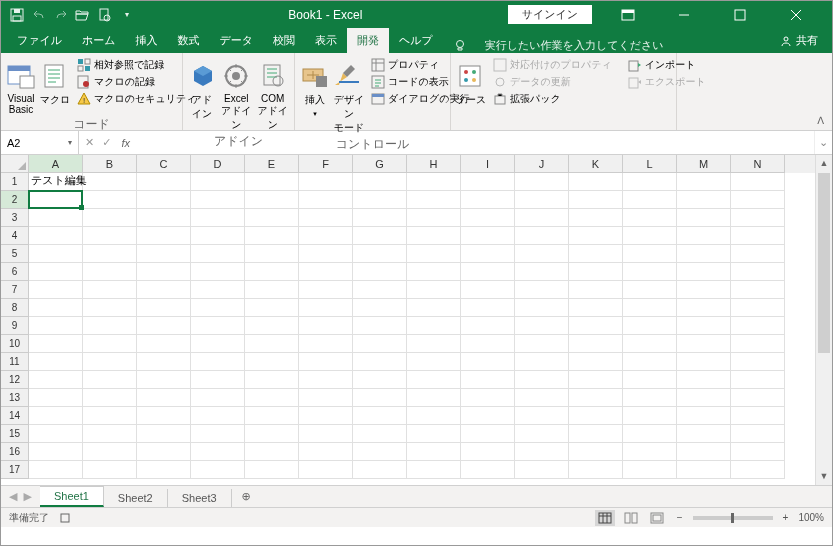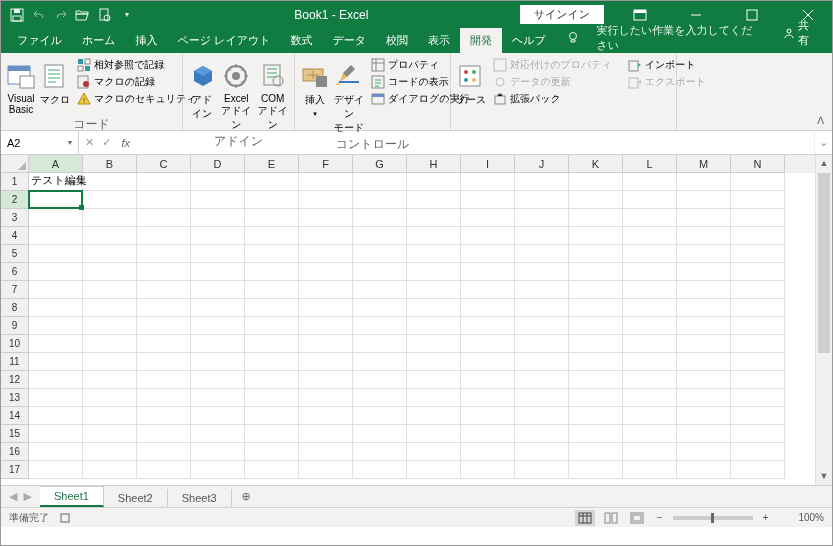--- a/index.html
+++ b/index.html
@@ -2,21 +2,21 @@
 <html><head>
 <meta charset="utf-8">
 <style>
   * { box-sizing: border-box; margin: 0; padding: 0; }
   body { font-family: "Meiryo UI", "Yu Gothic UI", sans-serif; font-size: 11px; background: #fff; width: 833px; height: 546px; overflow: hidden; position: relative; border:1px solid #999;}
   
   .titlebar { background: #107c41; height: 27px; display: flex; align-items: center; color: #fff; }
   .qat { display: flex; gap: 2px; padding: 0 6px; align-items: center; }
   .qat .ic { width: 20px; height: 20px; display:flex; align-items:center; justify-content:center; opacity:0.9; cursor:pointer; }
   .title-center { flex:1; text-align:center; font-size:12px; }
-  .title-right { display:flex; align-items:center; gap:16px; padding-right:4px;}
+  .title-right { display:flex; align-items:center; gap:16px; padding-right:16px;}
   .signin-btn { background:#fff; color:#333; font-size:11px; padding:2px 14px; cursor:pointer;}
   .win-btn { width:40px; height:27px; display:flex; align-items:center; justify-content:center; color:#fff; cursor:pointer;}
   
   .tabbar { background:#107c41; height:25px; display:flex; align-items:flex-end; color:#fff; padding-left:6px;}
   .rtab { padding:5px 10px 5px; font-size:11px; cursor:pointer; white-space:nowrap;}
   .rtab.active { background:#f3f2f1; color:#217346; }
   .tellme { display:flex; align-items:center; gap:18px; padding:0 10px; font-size:11px; opacity:0.9;}
   .tabbar-right { margin-left:auto; padding:5px 14px; font-size:11px; display:flex; align-items:center; gap:4px;}
   
   .ribbon { background:#f3f2f1; height:78px; display:flex; border-bottom:1px solid #d0d0d0; position:relative;}
@@ -136,21 +136,20 @@
           <path d="M1 1l10 10M11 1L1 11" stroke="#fff"></path>
         </svg>
       </span>
   </div>
 </div>
 
 <div class="tabbar">
   <span class="rtab">ファイル</span>
   <span class="rtab">ホーム</span>
   <span class="rtab">挿入</span>
-  <span class="rtab">ページ レイアウト</span>
   <span class="rtab">数式</span>
   <span class="rtab">データ</span>
   <span class="rtab">校閲</span>
   <span class="rtab">表示</span>
   <span class="rtab active">開発</span>
   <span class="rtab">ヘルプ</span>
   <span class="tellme">
     <svg width="14" height="14">
         <circle cx="7" cy="5" r="3.5" fill="none" stroke="#fff"></circle>
         <path d="M5 9h4v2H5z" fill="none" stroke="#fff"></path>
@@ -754,15 +753,15 @@
       </span>
     <span class="view-btn">
         <svg width="14" height="12">
           <rect x="1" y="1" width="12" height="10" fill="none" stroke="#888"></rect>
           <rect x="3" y="3" width="8" height="6" fill="none" stroke="#888"></rect>
         </svg>
       </span>
     <span class="zoom-btn">−</span>
     <div class="zoom-slider"></div>
     <span class="zoom-btn">+</span>
-    <span style="margin-left:20px">100%</span>
+    <span style="margin-left:0">100%</span>
   </div>
 </div>
 
 </body></html>

